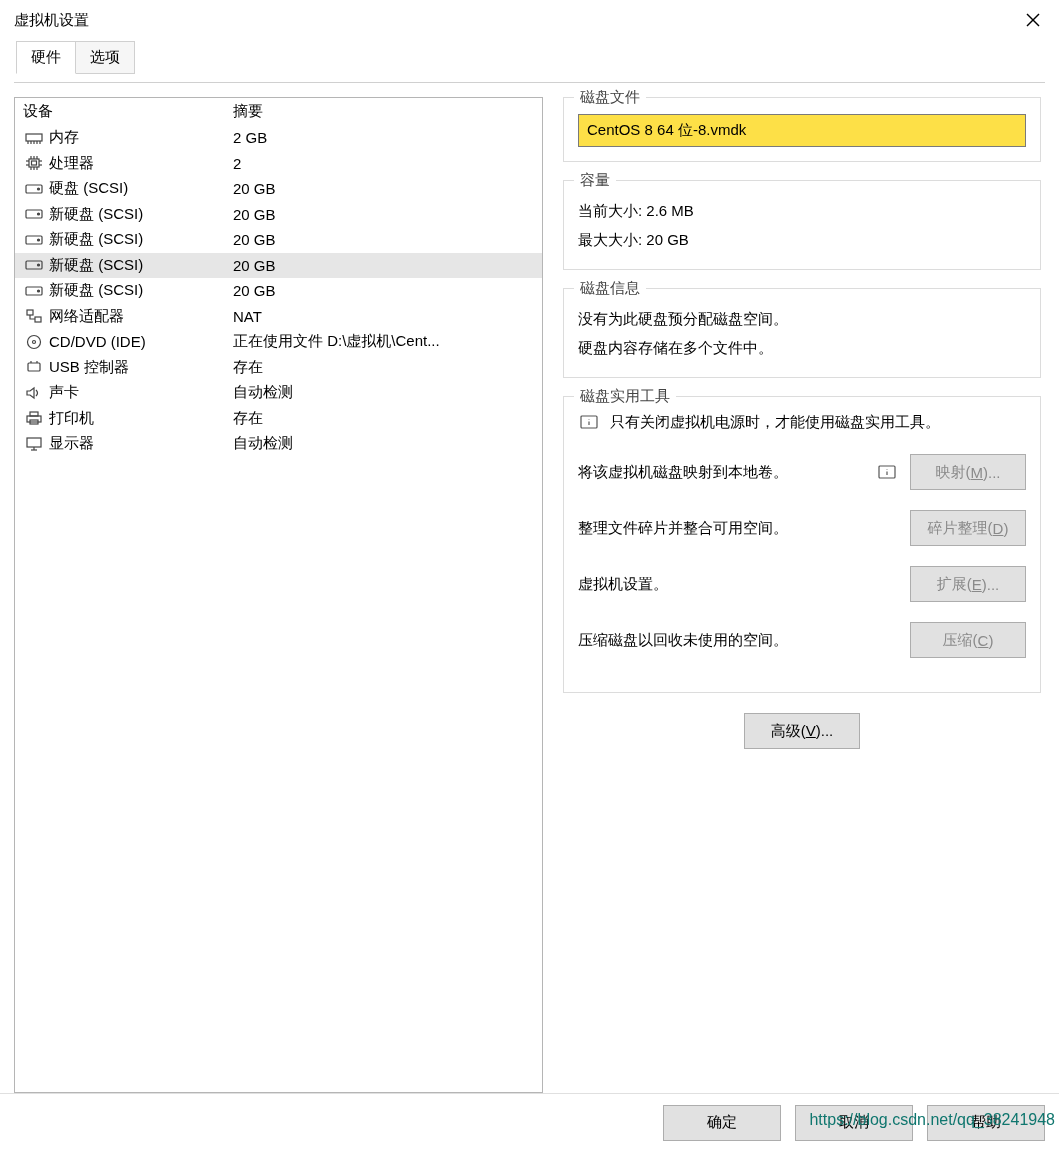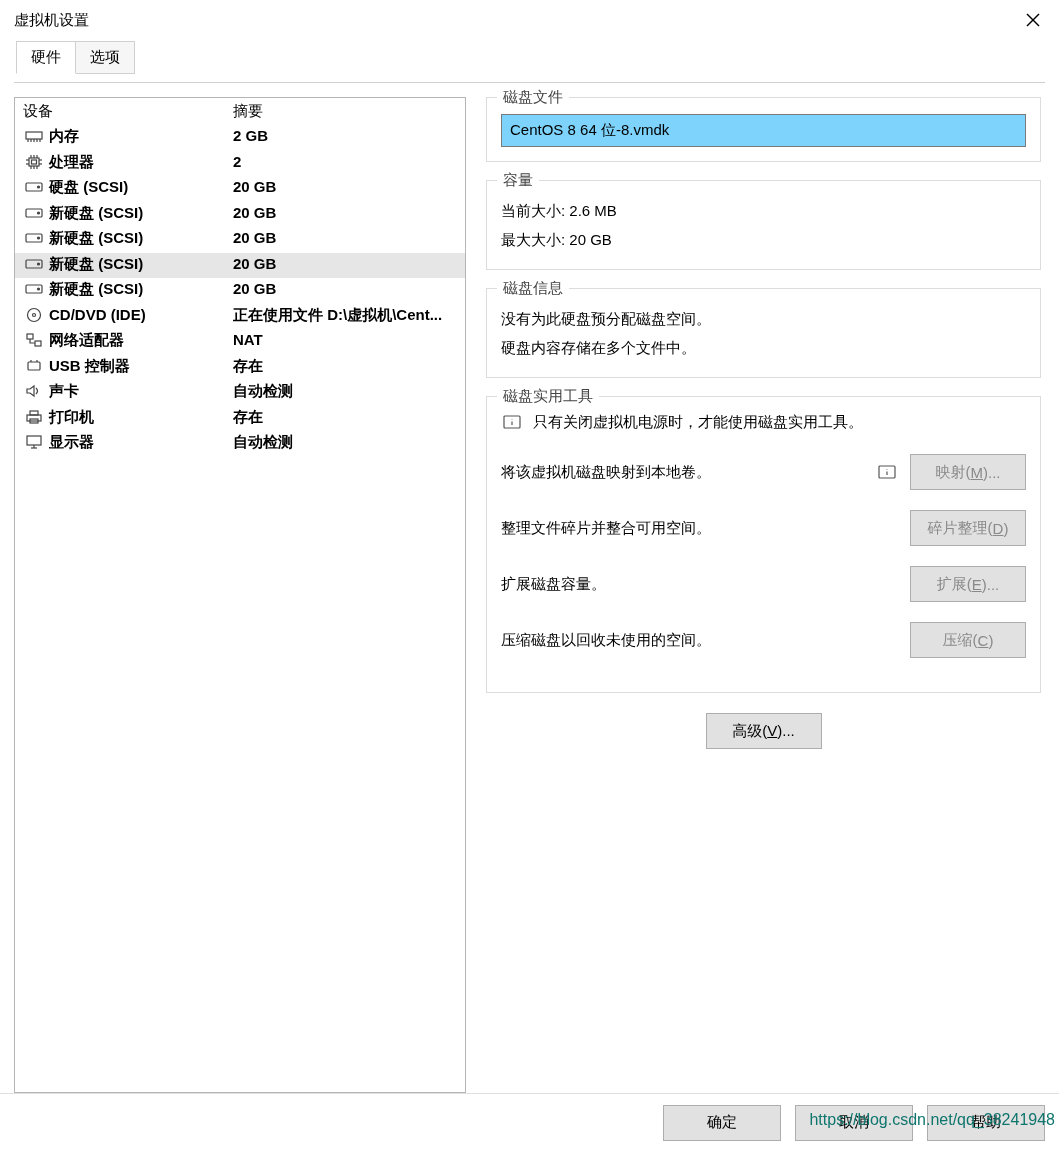--- a/index.html
+++ b/index.html
@@ -11,41 +11,41 @@
 .close-x svg { width: 16px; height: 16px; stroke: #000; stroke-width: 1.4; }
 
 .tabs { display: flex; padding-left: 16px; border-bottom: 1px solid transparent; }
 .tab { padding: 6px 14px 6px 14px; border: 1px solid #d0d0d0; background: #fff; cursor: pointer; position: relative; top: 1px; }
 .tab.active { border-bottom: 1px solid #fff; }
 .tab:not(.active) { background: #f6f6f6; }
 .tab + .tab { border-left: none; }
 
 .content { position: absolute; left: 14px; right: 14px; top: 82px; bottom: 58px; border-top: 1px solid #d0d0d0; padding-top: 14px; display: flex; gap: 20px; }
 
-.left-pane { width: 452px; display: flex; flex-direction: column; }
+.left-pane { width: 529px; display: flex; flex-direction: column; }
 .device-list { flex: 1; border: 1px solid #b5b5b5; overflow: hidden; }
 .list-header { display: flex; border-bottom: 0; padding: 4px 8px 4px 8px; }
 .col-device { width: 210px; }
 .col-summary { flex: 1; }
-.list-row { display: flex; padding: 2px 8px 2px 8px; height: 25.5px; cursor: default; font-weight: bold; }
+.list-row { display: flex; align-items: center; padding: 2px 8px 2px 8px; height: 25.5px; cursor: default; }
 .list-row.selected { background: #e6e6e6; }
 .dev-icon { width: 22px; height: 18px; display: flex; align-items: center; justify-content: center; margin-right: 4px; flex-shrink: 0; }
 .dev-icon svg { width: 18px; height: 16px; }
 .dev-name { width: 184px; }
 .dev-summary { flex: 1; white-space: nowrap; overflow: hidden; text-overflow: ellipsis; }
 
 .left-actions { display: flex; gap: 18px; justify-content: center; padding-top: 14px; }
 .btn { min-width: 112px; height: 36px; border: 1px solid #adadad; background: #e1e1e1; cursor: pointer; display: flex; align-items: center; justify-content: center; font-family: inherit; font-size: 15px; }
 .btn.highlight { background: #fff; outline: 2px solid #0078d7; outline-offset: -1px; }
 .btn u { text-decoration: underline; }
 
 .right-pane { flex: 1; padding-right: 4px; }
 .fieldset { border: 1px solid #dcdcdc; padding: 16px 14px 14px 14px; margin-bottom: 18px; position: relative; }
 .fieldset .legend { position: absolute; top: -10px; left: 10px; background: #fff; padding: 0 6px; color: #444; }
-.disk-file-box { border: 1px solid #7a7a7a; padding: 6px 8px; width: 100%; background: #7dd3fc; }
+.disk-file-box { border: 1px solid #7a7a7a; padding: 6px 8px; width: 100%; background: #fde047; }
 .cap-row { padding: 5px 0; }
 .info-line { padding: 5px 0; }
 .util-notice { display: flex; align-items: flex-start; gap: 10px; margin-bottom: 22px; }
 .util-row { display: flex; align-items: center; margin-bottom: 20px; gap: 12px; }
 .util-desc { flex: 1; }
 .util-btn { width: 116px; height: 36px; border: 1px solid #adadad; background: #e1e1e1; display: flex; align-items: center; justify-content: center; color: #8a8a8a; cursor: default; }
 .small-icon { width: 22px; height: 18px; display: flex; align-items: center; justify-content: center; }
 .small-icon svg { width: 18px; height: 14px; }
 
 .advanced-row { display: flex; justify-content: center; padding-top: 2px; }
@@ -163,37 +163,37 @@
                 <rect x="1" y="3" width="16" height="8" rx="1"></rect>
                 <circle cx="13.5" cy="7" r="1" fill="#444"></circle>
               </svg>
             </div>
             <div class="dev-name">新硬盘 (SCSI)</div>
             <div class="dev-summary">20 GB</div>
           </div>
           <div class="list-row">
             <div class="dev-icon">
               <svg viewBox="0 0 18 16" fill="none" stroke="#444" stroke-width="1.2">
-                <circle cx="9" cy="8" r="6.5"></circle>
-                <circle cx="9" cy="8" r="1.5"></circle>
-              </svg>
-            </div>
-            <div class="dev-name">CD/DVD (IDE)</div>
-            <div class="dev-summary">正在使用文件 D:\虚拟机\Cent...</div>
-          </div>
-          <div class="list-row">
-            <div class="dev-icon">
-              <svg viewBox="0 0 18 16" fill="none" stroke="#444" stroke-width="1.2">
                 <rect x="2" y="2" width="6" height="5"></rect>
                 <rect x="10" y="9" width="6" height="5"></rect>
                 <path d="M5 7 V11 H10"></path>
               </svg>
             </div>
             <div class="dev-name">网络适配器</div>
             <div class="dev-summary">NAT</div>
+          </div>
+          <div class="list-row">
+            <div class="dev-icon">
+              <svg viewBox="0 0 18 16" fill="none" stroke="#444" stroke-width="1.2">
+                <circle cx="9" cy="8" r="6.5"></circle>
+                <circle cx="9" cy="8" r="1.5"></circle>
+              </svg>
+            </div>
+            <div class="dev-name">CD/DVD (IDE)</div>
+            <div class="dev-summary">正在使用文件 D:\虚拟机\Cent...</div>
           </div>
           <div class="list-row">
             <div class="dev-icon">
               <svg viewBox="0 0 18 16" fill="none" stroke="#444" stroke-width="1.2">
                 <rect x="3" y="4" width="12" height="8" rx="1"></rect>
                 <line x1="6" y1="4" x2="6" y2="2"></line>
                 <line x1="12" y1="4" x2="12" y2="2"></line>
               </svg>
             </div>
             <div class="dev-name">USB 控制器</div>
@@ -282,21 +282,21 @@
                 <line x1="9" y1="6.5" x2="9" y2="10"></line>
               </svg>
             </div>
             <div class="util-btn">映射(<u>M</u>)...</div>
           </div>
           <div class="util-row">
             <div class="util-desc">整理文件碎片并整合可用空间。</div>
             <div class="util-btn">碎片整理(<u>D</u>)</div>
           </div>
           <div class="util-row">
-            <div class="util-desc">扩展磁盘容量。</div>
+            <div class="util-desc">虚拟机设置。</div>
             <div class="util-btn">扩展(<u>E</u>)...</div>
           </div>
           <div class="util-row">
             <div class="util-desc">压缩磁盘以回收未使用的空间。</div>
             <div class="util-btn">压缩(<u>C</u>)</div>
           </div>
         </div>
     </div>
 
     <div class="advanced-row">

